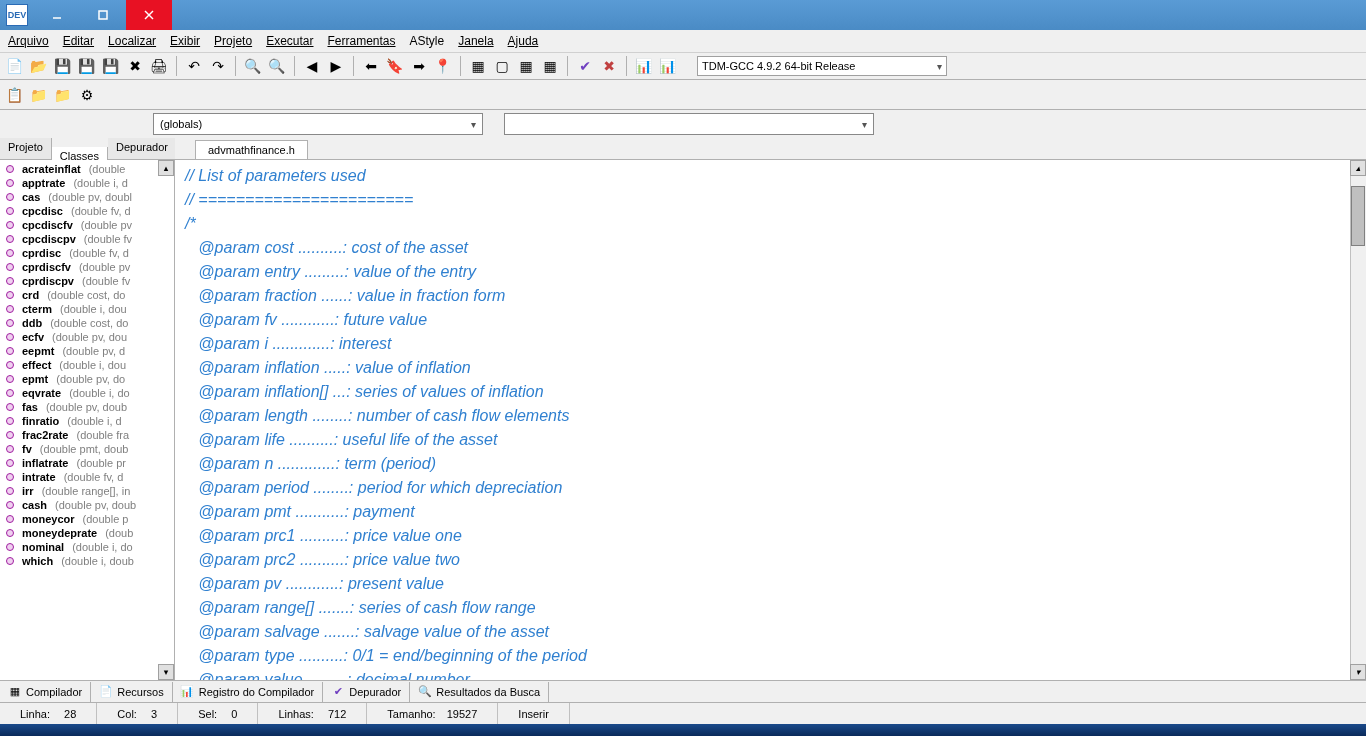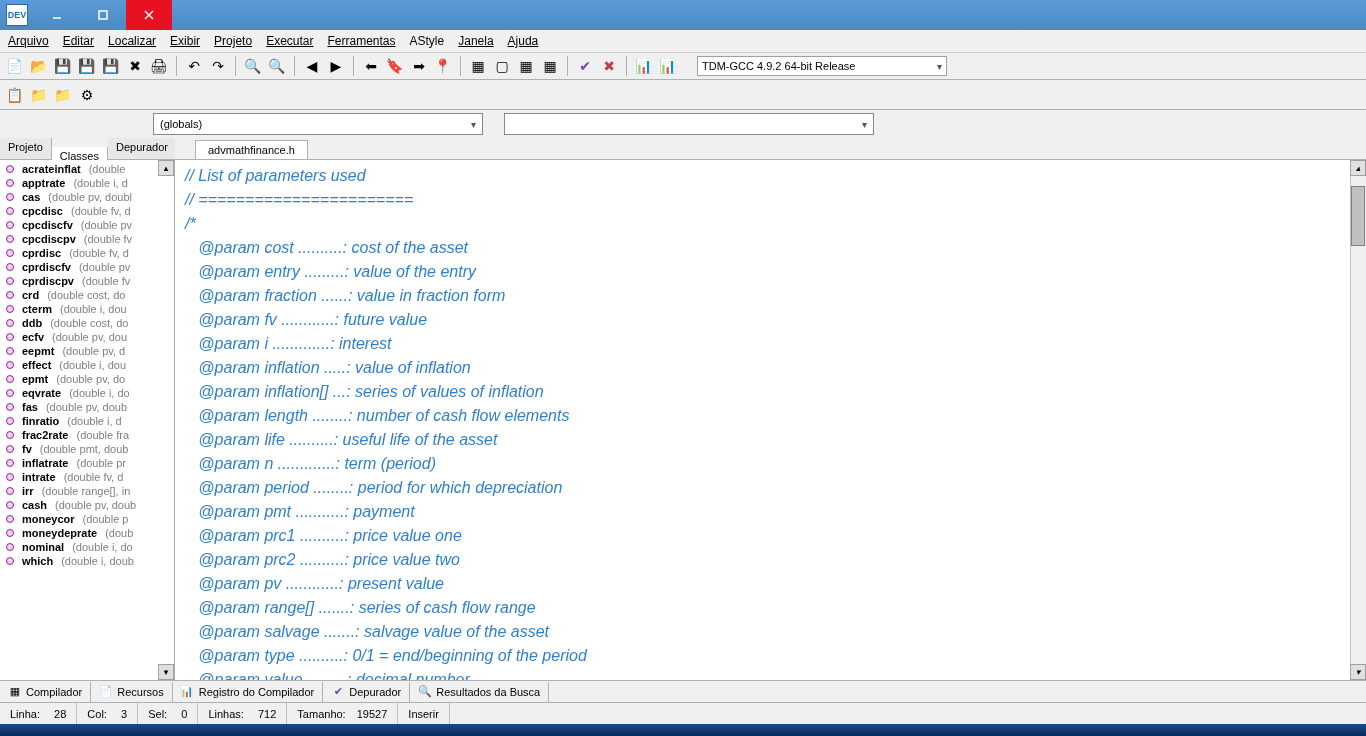--- a/index.html
+++ b/index.html
@@ -50,21 +50,21 @@
 .code { flex: 1; padding: 4px 10px; color: #3080d0; white-space: pre; line-height:24px; }
 .editor-scroll { position:absolute; right:0; top:0; width:16px; height:100%; background:#f0f0f0; border-left:1px solid #c0c0c0; }
 .editor-thumb { position:absolute; right:1px; top:26px; width:14px; height:60px; background:#c0c0c0; border:1px solid #808080; }
 .editor-arrow { position:absolute; right:0; width:16px; height:16px; background:#e0e0e0; border:1px solid #a0a0a0; display:flex; align-items:center; justify-content:center; font-size:9px; cursor:pointer; }
 
 .bottom-tabs { height: 22px; background: #f0f0f0; border-top: 1px solid #b0b0b0; display: flex; align-items: center; font-size: 11px; }
 .btab { padding: 3px 8px; border-right:1px solid #b0b0b0; display:flex; align-items:center; gap:4px; cursor:pointer; }
 .btab .ticon { width:14px; height:14px; display:inline-flex; align-items:center; justify-content:center; }
 
 .statusbar { height: 22px; background: #f0f0f0; border-top: 1px solid #b0b0b0; display: flex; align-items: center; font-size: 11px; }
-.status-cell { padding: 0 10px; border-right: 1px solid #c0c0c0; height:100%; display:flex; align-items:center; gap:4px; }
+.status-cell { padding: 0 20px; border-right: 1px solid #c0c0c0; height:100%; display:flex; align-items:center; gap:4px; }
 
 .taskbar { height: 12px; background: linear-gradient(#1a4a8a, #0a2a5a); }
 .chev { font-size:10px; color:#555; }
 </style>
 </head>
 <body>
 
 <div class="titlebar">
   <div class="app-icon">DEV</div>
   <div class="win-controls">

